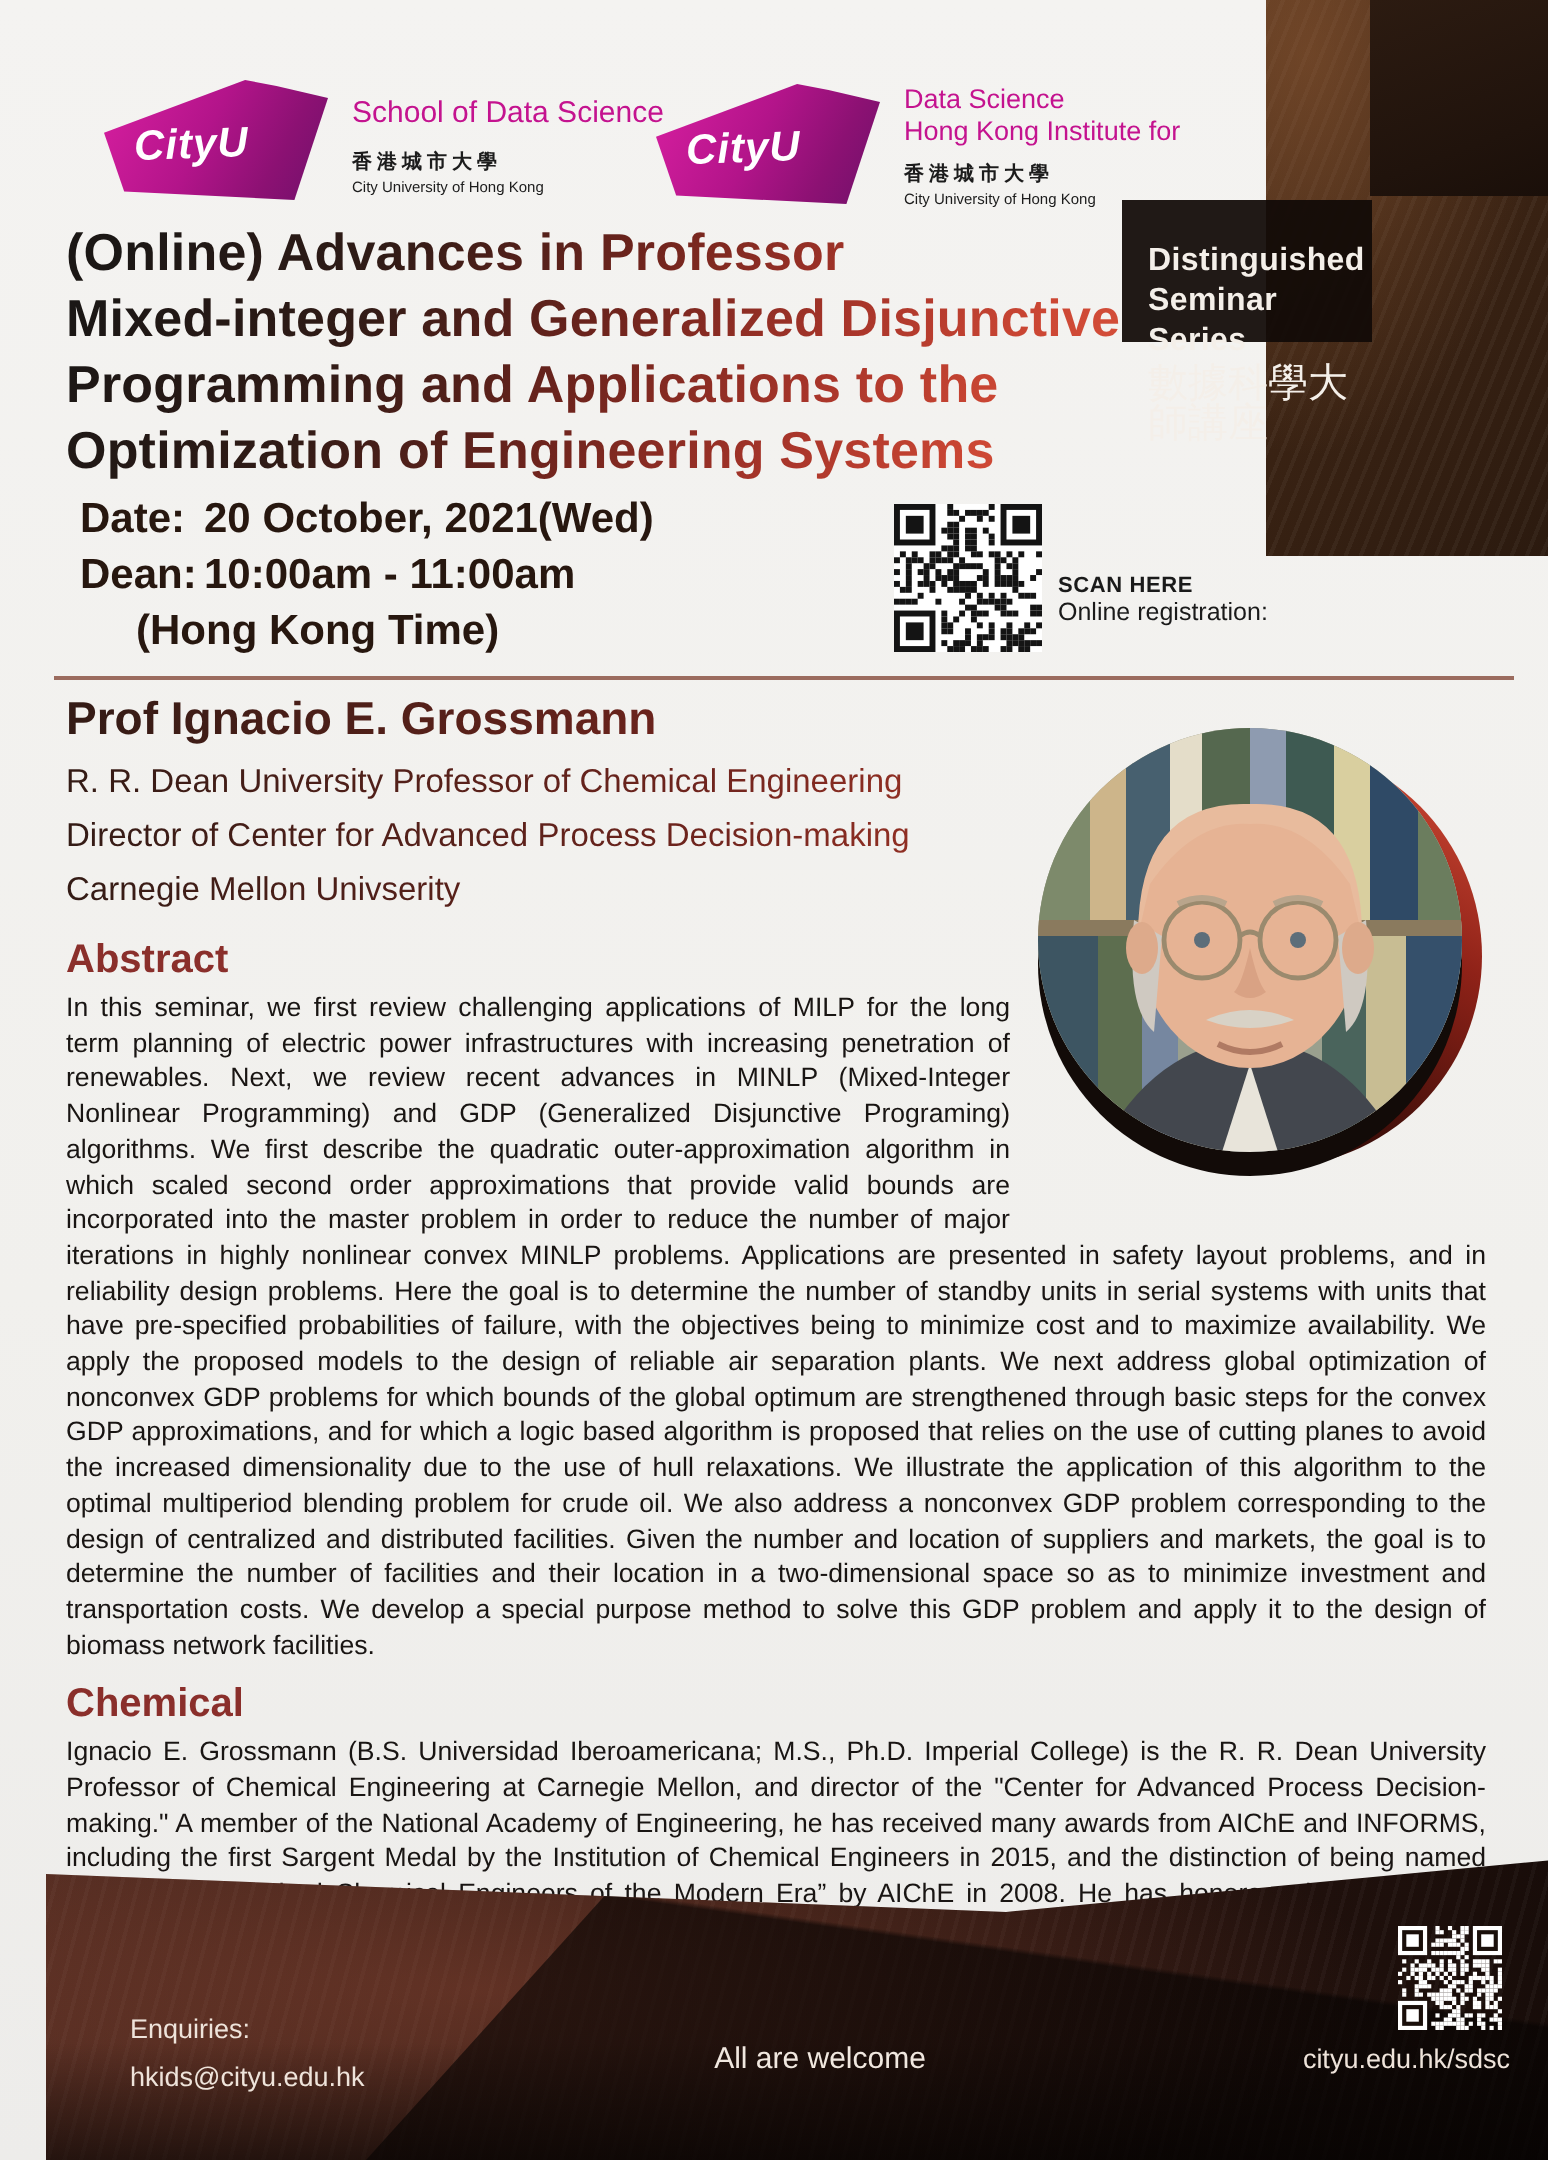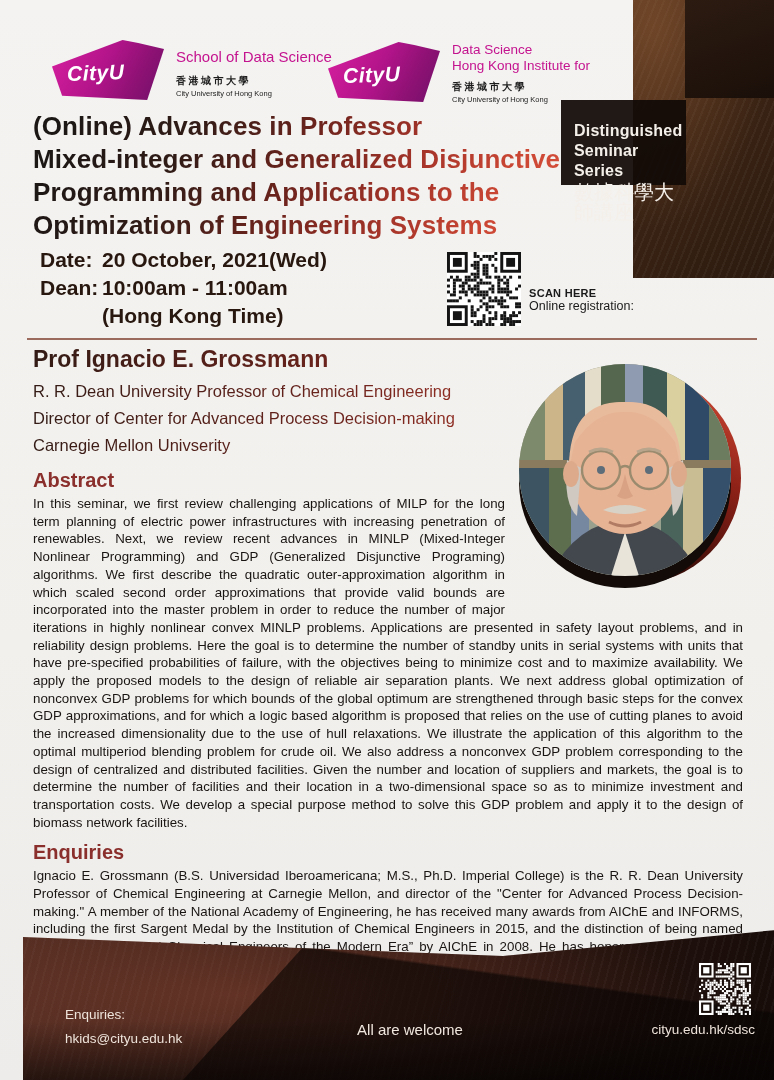--- a/index.html
+++ b/index.html
@@ -12,21 +12,21 @@
   .wood{
     background:
       radial-gradient(140% 120% at 15% 10%, rgba(150,95,55,.45), transparent 60%),
       repeating-linear-gradient(112deg, rgba(255,255,255,.04) 0 2px, transparent 2px 7px),
       linear-gradient(135deg,#54331d 0%,#3c2414 45%,#2b1a0f 100%);
   }
   .wood-col{position:absolute; left:633px; top:0; width:141px; height:278px;}
   .wood-dark{position:absolute; left:685px; top:0; width:89px; height:98px;
       background:linear-gradient(160deg,#2c1b11 0%,#20130c 70%,#1a0f09 100%);}
   .badge{
-    position:absolute; left:561px; top:100px; width:125px; height:85px;
+    position:absolute; left:561px; top:100px; width:125px; height:71px;
     background:rgba(18,11,7,.94); color:#f4efe9; box-sizing:border-box;
     padding:21px 0 15px 13px; line-height:20px;
   }
   .badge .b1,.badge .b2{font-size:16px; font-weight:bold; letter-spacing:.2px;}
   .badge .b3{font-size:20px; margin-top:1px;}
   
   .logo{position:absolute; top:40px;}
   .logo1{left:52px;} .logo2{left:328px; top:42px;}
   .mark{position:relative; width:112px; height:60px;
     clip-path:polygon(0 44%, 63% 0, 77% 5%, 100% 15%, 85% 100%, 9% 93%);
@@ -46,21 +46,21 @@
     position:absolute; left:33px; top:110px; width:530px;
     font-size:26px; font-weight:bold; line-height:33px; letter-spacing:.1px;
     background:linear-gradient(117deg,#1b1715 6%,#301b16 28%,#6f241d 50%,#a8352a 70%,#cc4734 86%,#d8523c 98%);
     -webkit-background-clip:text; background-clip:text; color:transparent;
   }
   
   .schedule{position:absolute; left:40px; top:246px; color:#27170f;
     font-size:21px; font-weight:bold; line-height:28px;}
   .schedule .row{display:flex;}
   .schedule .lab{width:62px;}
-  .schedule .indent{margin-left:62px;}
+  .schedule .indent{margin-left:28px;}
   
   .qr1{position:absolute; left:447px; top:252px; width:74px; height:74px; background:#fff;}
   .reg{position:absolute; left:529px; top:287px; width:240px; color:#1a1a1a;}
   .reg .scan{font-size:11px; font-weight:bold; letter-spacing:.3px;}
   .reg .r2,.reg .r3{font-size:12.5px; line-height:15px;}
   .divider{position:absolute; left:27px; top:338px; width:730px; height:2px; background:#9b6b5e;}
   
   .content{position:absolute; left:33px; top:344px; width:710px;}
   .photo-wrap{float:right; width:226px; height:244px; position:relative; margin:12px 0 6px 12px;}
   .arc{position:absolute; border-radius:50%; width:212px; height:212px;}
@@ -436,21 +436,21 @@
     <div class="speaker">
       <div class="name">Prof Ignacio E. Grossmann</div>
       <div class="t">R. R. Dean University Professor of Chemical Engineering</div>
       <div class="t">Director of Center for Advanced Process Decision-making</div>
       <div class="t">Carnegie Mellon Univserity</div>
     </div>
 
     <h3 class="sec">Abstract</h3>
     <p class="body">In this seminar, we first review challenging applications of MILP for the long term planning of electric power infrastructures with increasing penetration of renewables. Next, we review recent advances in MINLP (Mixed-Integer Nonlinear Programming) and GDP (Generalized Disjunctive Programing) algorithms. We first describe the quadratic outer-approximation algorithm in which scaled second order approximations that provide valid bounds are incorporated into the master problem in order to reduce the number of major iterations in highly nonlinear convex MINLP problems. Applications are presented in safety layout problems, and in reliability design problems. Here the goal is to determine the number of standby units in serial systems with units that have pre-specified probabilities of failure, with the objectives being to minimize cost and to maximize availability. We apply the proposed models to the design of reliable air separation plants. We next address global optimization of nonconvex GDP problems for which bounds of the global optimum are strengthened through basic steps for the convex GDP approximations, and for which a logic based algorithm is proposed that relies on the use of cutting planes to avoid the increased dimensionality due to the use of hull relaxations. We illustrate the application of this algorithm to the optimal multiperiod blending problem for crude oil. We also address a nonconvex GDP problem corresponding to the design of centralized and distributed facilities. Given the number and location of suppliers and markets, the goal is to determine the number of facilities and their location in a two-dimensional space so as to minimize investment and transportation costs. We develop a special purpose method to solve this GDP problem and apply it to the design of biomass network facilities.</p>
 
-    <h3 class="sec bio-gap">Enquiries</h3>
+    <h3 class="sec bio-gap">Chemical</h3>
     <p class="body">Ignacio E. Grossmann (B.S. Universidad Iberoamericana; M.S., Ph.D. Imperial College) is the R. R. Dean University Professor of Chemical Engineering at Carnegie Mellon, and director of the "Center for Advanced Process Decision-making."  A member of the National Academy of Engineering, he has received many awards from AIChE and INFORMS, including the first Sargent Medal by the Institution of Chemical Engineers in 2015, and the distinction of  being named “One of the Hundred Chemical Engineers of the Modern Era” by AIChE in 2008. He has honorary doctorates from Technical University of Dortmund, Abo Akademi, University of Maribor, University of Cantabria, Russian Kazan Technological University, University Nacional del Litoral, University of Alicante and RWTH University Aachen. His research interests are in mixed-integer, disjunctive and stochastic programming, energy and power systems, water networks, and planning and scheduling for enterprise-wide optimization. He has authored over 700 papers, and the recent book “Advanced Optimization for Process Systems Engineering.” He has supervised 64 Ph.D. and 21 M.S. students, from which 9 are faculty members in the U.S. and overseas.</p>
   </div>
 
   <div class="footer">
     <div class="f-enq">
       <div>Enquiries:</div>
       <div>hkids@cityu.edu.hk</div>
     </div>
     <div class="f-welcome">All are welcome</div>
     <svg class="qr2" id="qr-bottom" viewBox="0 0 25 25">

